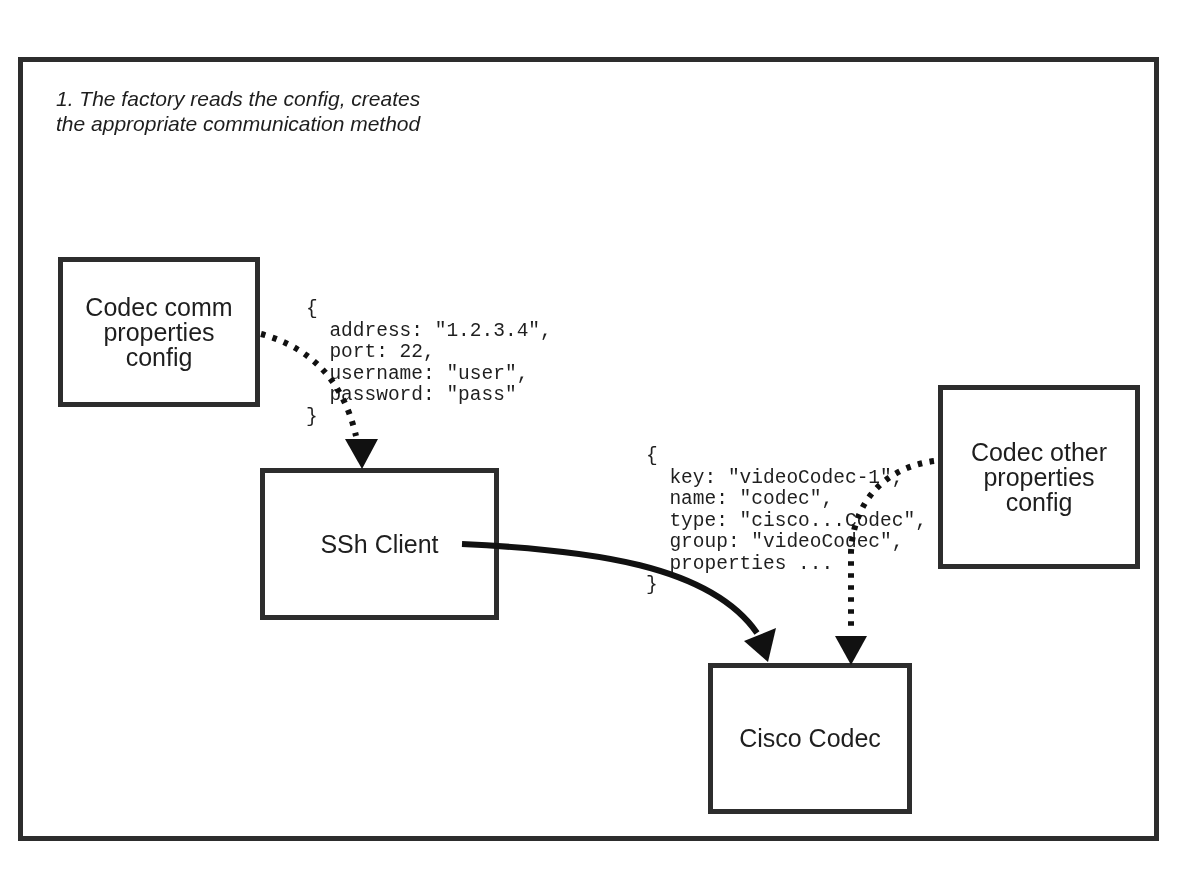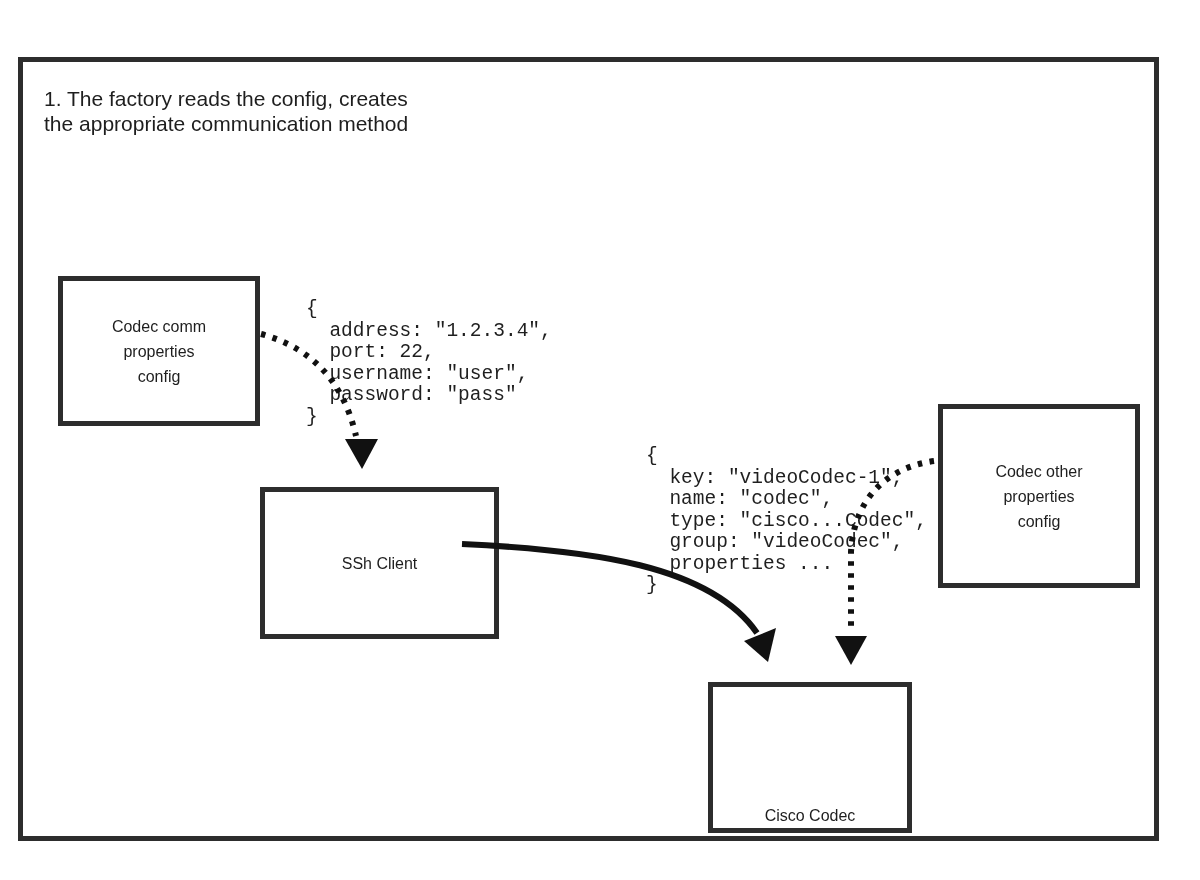--- a/index.html
+++ b/index.html
@@ -25,42 +25,41 @@
     border: 5px solid #2d2d2d;
     background: transparent;
   }
   .note {
     position: absolute;
     white-space: pre-line;
     font-size: 21px;
     line-height: 25px;
     color: #1e1e1e;
   }
-  .note1 { left: 44px;  top: 86px;  width: 460px; }
+  .note1 { left: 56px;  top: 86px;  width: 460px; font-style: italic; }
   .note2 { left: 667px; top: 86px;  width: 480px; }
   .sidenote { left: 943px; top: 688px; width: 210px; }
   .node {
     position: absolute;
     box-sizing: border-box;
     border: 5px solid #2d2d2d;
     background: #ffffff;
     display: flex;
     align-items: center;
     justify-content: center;
     text-align: center;
-    font-size: 16px;
+    font-size: 25px;
     line-height: 25px;
     color: #1e1e1e;
-    margin-top: 19px;
   }
   .node span { white-space: pre-line; }
   .box-comm  { left: 58px;  top: 257px; width: 202px; height: 150px; }
   .box-ssh   { left: 260px; top: 468px; width: 239px; height: 152px; }
   .box-other { left: 938px; top: 385px; width: 202px; height: 184px; }
-  .box-cisco { left: 708px; top: 663px; width: 204px; height: 151px; align-items: flex-end; }
+  .box-cisco { left: 708px; top: 663px; width: 204px; height: 151px; }
   .code {
     position: absolute;
     margin: 0;
     white-space: pre;
     font-family: "Liberation Mono", monospace;
     font-size: 19.5px;
     line-height: 21.5px;
     color: #1f1f1f;
   }
   .code1 { left: 306px; top: 299px; }

